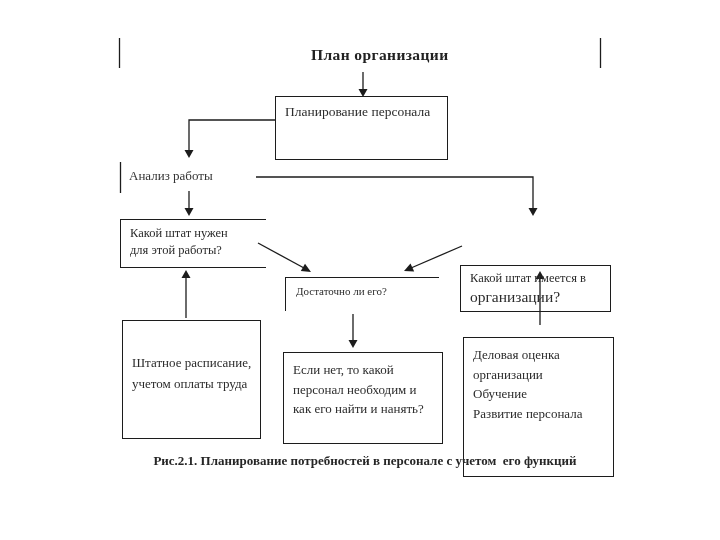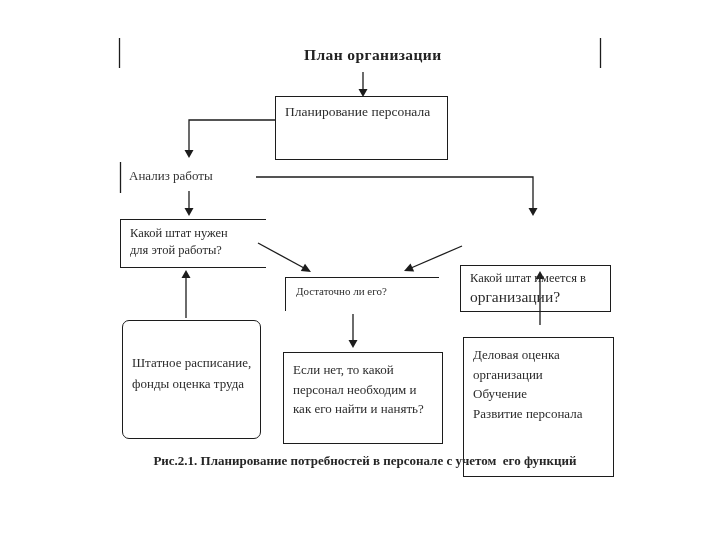--- a/index.html
+++ b/index.html
@@ -23,21 +23,21 @@
     padding:5px 0 10px 9px; font-size:12.5px; line-height:17px;
   }
   .box-staff-available { left:460px; top:221px; width:151px; height:47px; padding:4px 0 0 9px;margin-top:44px; }
   .box-staff-available .l1 { font-size:12.5px; line-height:16px; }
   .box-staff-available .l2 { font-size:15.5px; line-height:21px; }
   .box-enough {
     left:285px; top:277px; width:154px; height:34px;
     border-top:1.5px solid #1c1c1c; border-left:1.5px solid #1c1c1c;
     padding:7px 0 0 10px; font-size:11px;
   }
-  .box-staffing { left:122px; top:320px; width:139px; height:119px; padding:31px 0 0 9px; font-size:13px; line-height:21px;border-radius:7px; }
+  .box-staffing { left:122px; top:320px; width:139px; height:119px; padding:31px 0 0 9px; font-size:13px; line-height:21px; }
   .box-if-not { left:283px; top:352px; width:160px; height:92px; padding:7px 0 0 9px; font-size:13px; line-height:19.5px; }
   .box-assessment { left:463px; top:337px; width:151px; height:140px; padding:7px 0 0 9px; font-size:13px; line-height:19.5px; }
   .caption {
     left:115px; top:453px; width:500px; text-align:center;
     font-size:13px; font-weight:bold; color:#262626; white-space:pre-wrap;
   }
   .stroke { stroke:#1c1c1c; stroke-width:1.3; fill:none; }
   .head { fill:#1c1c1c; stroke:none; }
 </style>
 </head>
@@ -86,21 +86,21 @@
     <g>
       <path class="stroke" d="M186 318 V278"></path>
       <polygon class="head" points="181.5,278 190.5,278 186,270"></polygon>
     </g>
     <g>
       <path class="stroke" d="M540 325 V279"></path>
       <polygon class="head" points="535.5,279 544.5,279 540,271"></polygon>
     </g>
   </svg>
 
-  <div class="abs title" style="left:304px; top:46px;">План организации</div>
+  <div class="abs title" style="left:311px; top:46px;">План организации</div>
 
   <div class="abs node box-planning">
     <div class="bx-line">Планирование персонала</div>
   </div>
 
   <div class="abs plain-label" style="left:129px; top:168px;">Анализ работы</div>
 
   <div class="abs box-staff-needed">
     <div class="bx-line">Какой штат нужен</div>
     <div class="bx-line">для этой работы?</div>
@@ -110,21 +110,21 @@
     <div class="bx-line l1">Какой штат имеется в</div>
     <div class="bx-line l2">организации?</div>
   </div>
 
   <div class="abs box-enough">
     <div class="bx-line">Достаточно ли его?</div>
   </div>
 
   <div class="abs node box-staffing">
     <div class="bx-line">Штатное расписание,</div>
-    <div class="bx-line">фонды оценка труда</div>
+    <div class="bx-line">учетом оплаты труда</div>
   </div>
 
   <div class="abs node box-if-not">
     <div class="bx-line">Если нет, то какой</div>
     <div class="bx-line">персонал необходим и</div>
     <div class="bx-line">как его найти и нанять?</div>
   </div>
 
   <div class="abs node box-assessment">
     <div class="bx-line">Деловая оценка</div>

